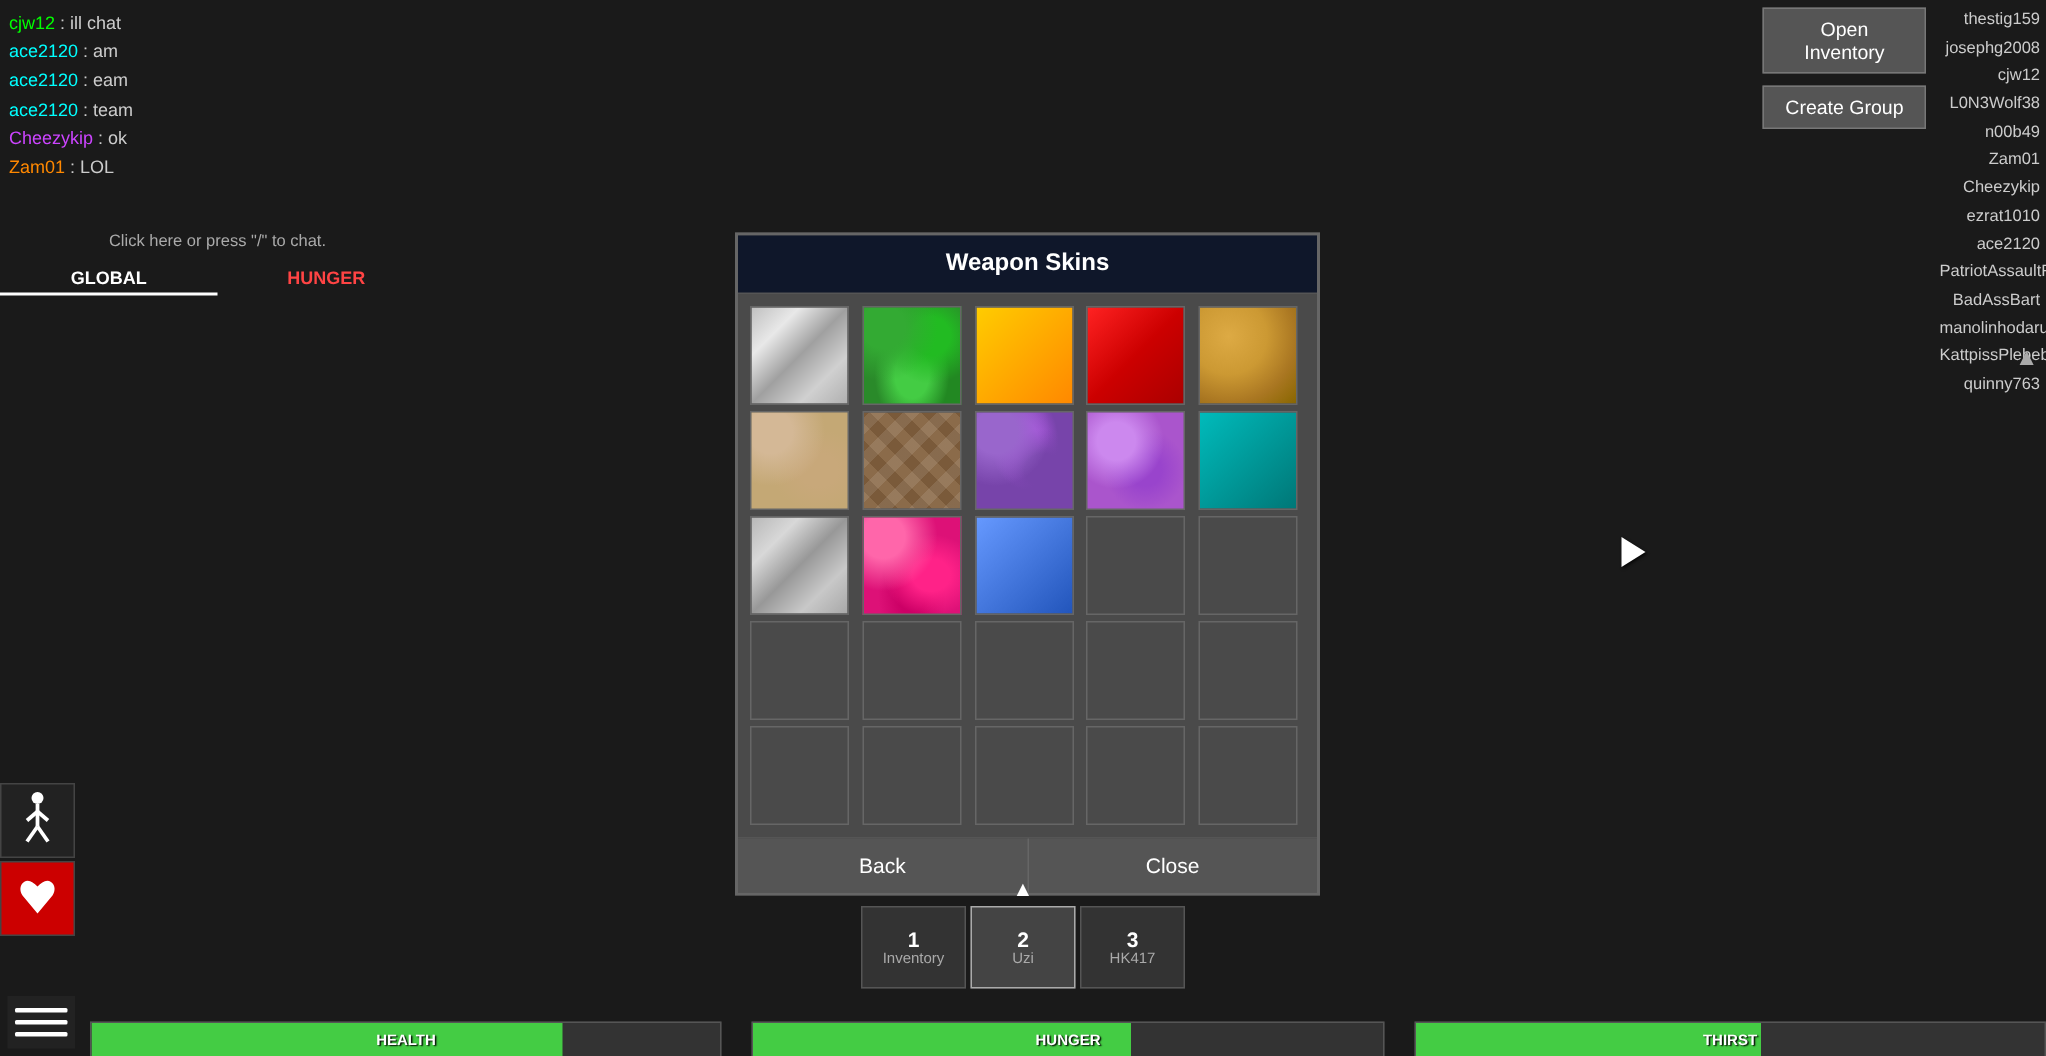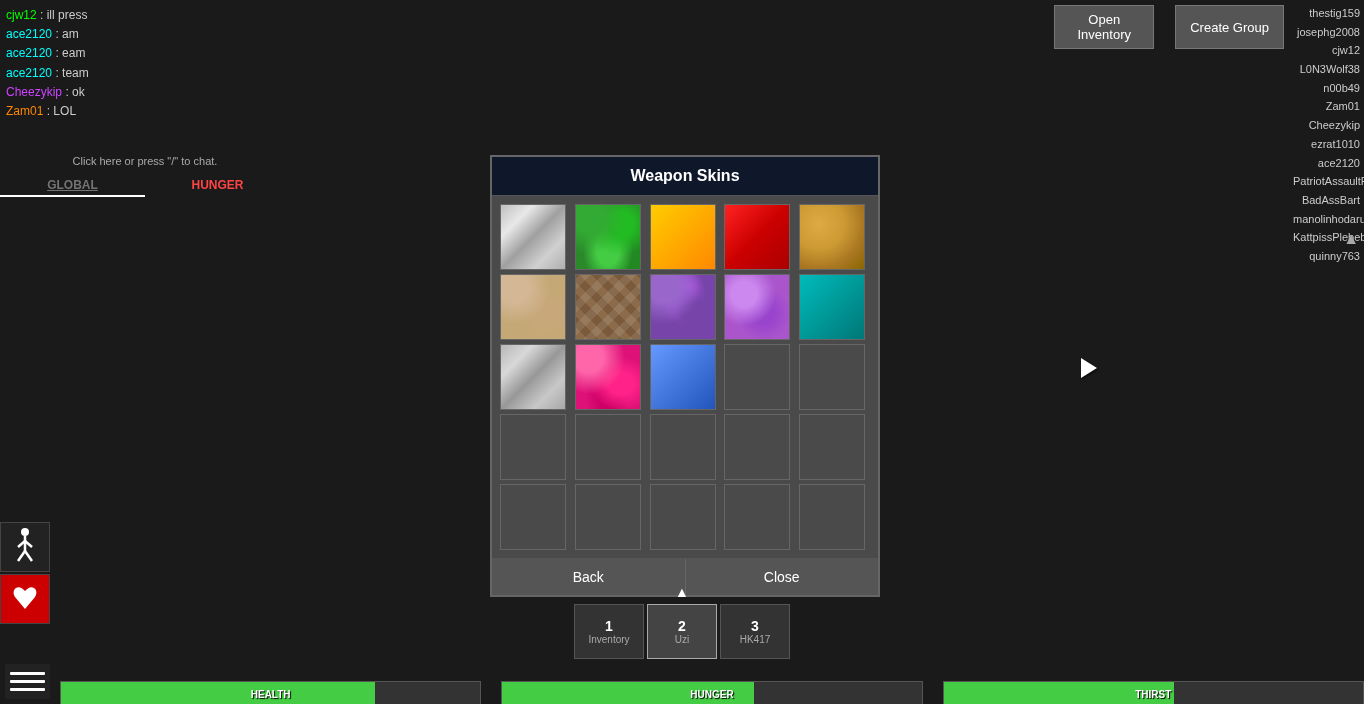--- a/index.html
+++ b/index.html
@@ -58,31 +58,31 @@
     }
     .chat-tab {
       flex: 1;
       text-align: center;
       padding: 3px 0;
       font-size: 12px;
       font-weight: bold;
       cursor: pointer;
       border-bottom: 2px solid transparent;
     }
-    .chat-tab.active { color: #737373; border-bottom-color: #fff; text-decoration: underline; }
+    .chat-tab.active { color: #ffffff; border-bottom-color: #fff; }
     .chat-tab.group { color: #ff4444; }
 
     
     #top-right-buttons {
       position: absolute;
       top: 5px;
       right: 80px;
       display: flex;
-      flex-direction: row;
-      gap: 21px;
+      flex-direction: column;
+      gap: 8px;
     }
     .game-button {
       background: #555;
       color: #fff;
       border: 1px solid #777;
       padding: 6px 14px;
       font-size: 13px;
       cursor: pointer;
       text-align: center;
       min-width: 100px;
@@ -375,21 +375,21 @@
     }
   </style>
 </head>
 <body>
 
 <div id="game-bg"></div>
 
 <div id="chat-area">
   <div class="chat-line">
     <span class="chat-name-green">cjw12</span>
-    <span>: ill press</span>
+    <span>: ill chat</span>
   </div>
   <div class="chat-line">
     <span class="chat-name-cyan">ace2120</span>
     <span>: am</span>
   </div>
   <div class="chat-line">
     <span class="chat-name-cyan">ace2120</span>
     <span>: eam</span>
   </div>
   <div class="chat-line">

